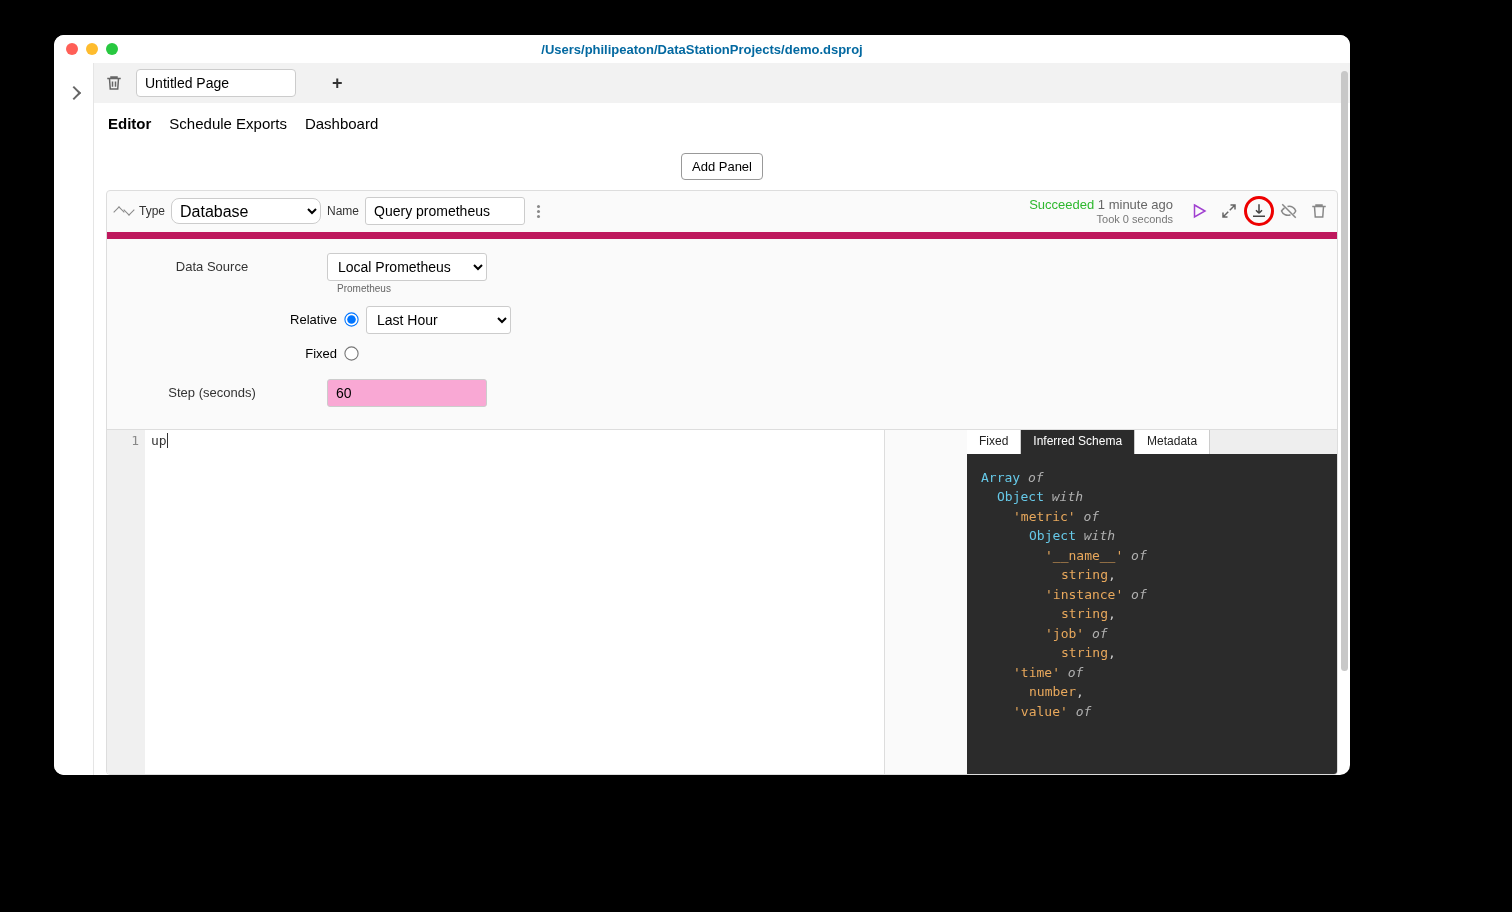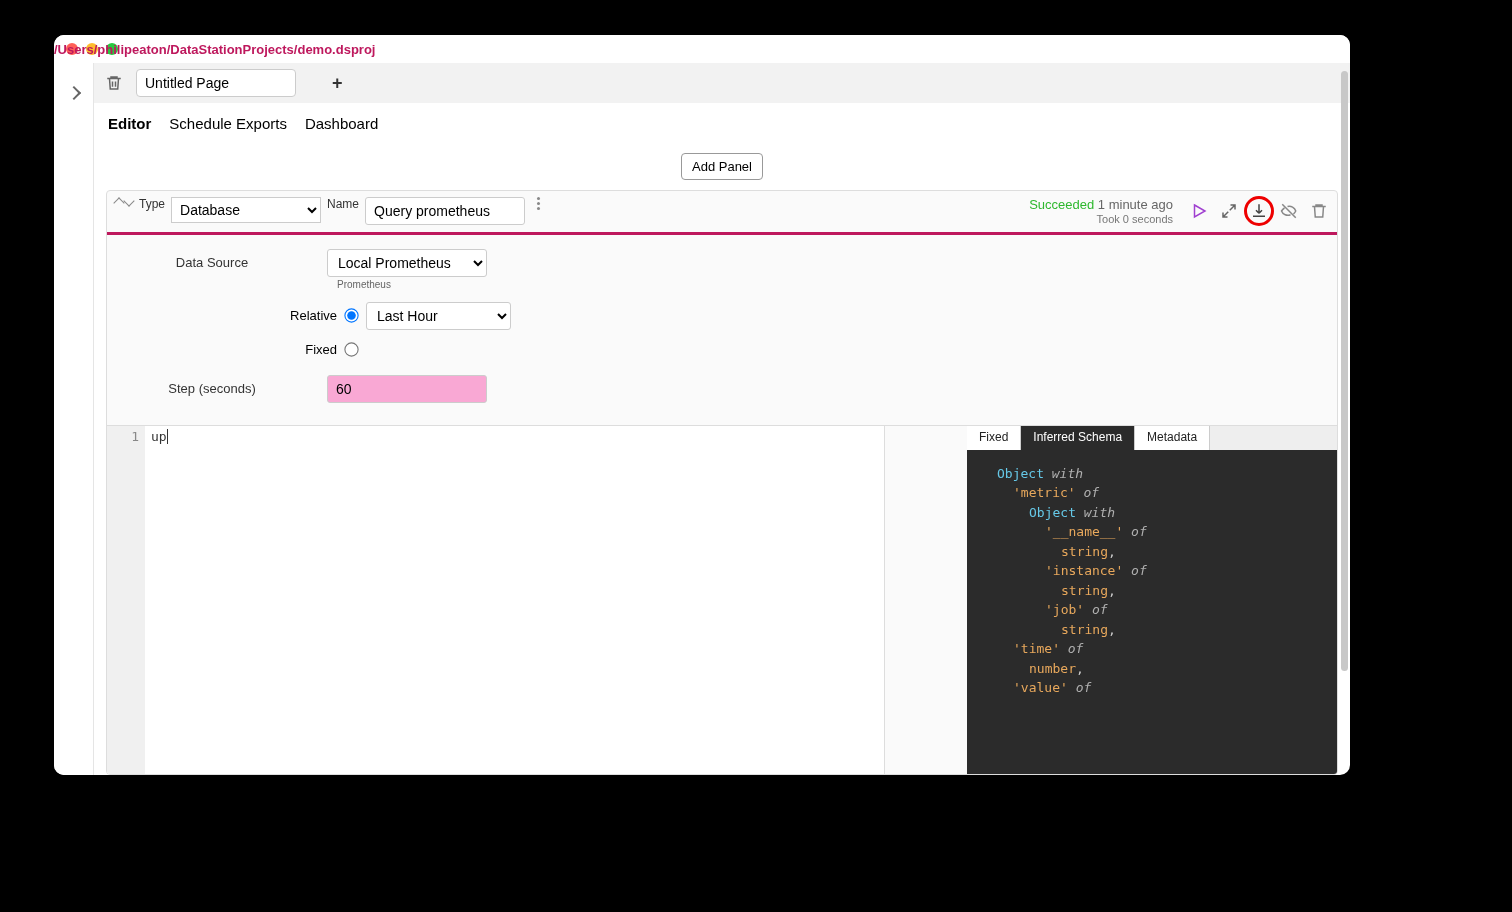--- a/index.html
+++ b/index.html
@@ -4,42 +4,42 @@
 <style>
 * { box-sizing: border-box; margin: 0; padding: 0; }
 body { background: #000; font-family: -apple-system, BlinkMacSystemFont, "Segoe UI", Helvetica, Arial, sans-serif; width: 1512px; height: 912px; overflow: hidden; }
 .window { position: absolute; top: 35px; left: 54px; width: 1296px; height: 740px; background: #fff; border-radius: 10px; overflow: hidden; display: flex; flex-direction: column; box-shadow: 0 10px 40px rgba(0,0,0,0.5); }
 .titlebar { height: 28px; background: #fff; display: flex; align-items: center; position: relative; flex-shrink: 0; }
 .traffic-lights { display: flex; gap: 8px; padding-left: 12px; }
 .tl { width: 12px; height: 12px; border-radius: 50%; }
 .tl.red { background: #ff5f57; }
 .tl.yellow { background: #febc2e; }
 .tl.green { background: #28c840; }
-.title { position: absolute; left: 0; right: 0; text-align: left; font-size: 13px; font-weight: 600; color: #be185d; pointer-events: none; }
+.title { position: absolute; left: 0; right: 0; text-align: center; font-size: 13px; font-weight: 600; color: #0369a1; pointer-events: none; }
 .body { display: flex; flex: 1; min-height: 0; }
 .sidebar-collapsed { width: 40px; background: #fff; border-right: 1px solid #e5e5e5; display: flex; justify-content: center; padding-top: 25px; }
 .chevron { width: 10px; height: 10px; border-right: 2px solid #666; border-bottom: 2px solid #666; transform: rotate(-45deg); }
 .main { flex: 1; display: flex; flex-direction: column; min-width: 0; position: relative; }
 .scrollbar { position: absolute; right: 2px; top: 8px; width: 7px; height: 600px; background: #c8c8c8; border-radius: 4px; }
 .page-tabs { height: 40px; background: #f2f2f2; display: flex; align-items: center; padding: 0 10px; gap: 12px; }
 .page-name-input { height: 28px; border: 1px solid #ccc; border-radius: 4px; padding: 0 8px; font-size: 14px; width: 160px; }
 .add-tab { margin-left: 24px; font-size: 18px; font-weight: bold; color: #333; cursor: pointer; }
 .nav-tabs { height: 40px; display: flex; align-items: center; gap: 18px; padding: 0 14px; font-size: 15px; }
 .nav-tab { cursor: pointer; }
 .nav-tab.active { font-weight: 700; }
 .center-btn-row { display: flex; justify-content: center; padding: 10px 0; }
 .add-panel-btn { border: 1px solid #999; background: #fff; border-radius: 4px; padding: 5px 10px; font-size: 13px; cursor: pointer; }
 .panel { margin: 0 12px; border: 1px solid #ddd; border-radius: 4px; background: #fafafa; flex: 1; display: flex; flex-direction: column; min-height: 0; overflow: hidden; }
-.panel-header { display: flex; padding: 6px 8px; border-bottom: 3px solid #be185d; gap: 6px; }
+.panel-header { display: flex; align-items: center; padding: 6px 8px; border-bottom: 7px solid #be185d; gap: 6px; }
 .ph-chevrons { display: flex; gap: 2px; }
 .ph-chev { width: 8px; height: 8px; border-right: 1.5px solid #888; border-bottom: 1.5px solid #888; }
 .ph-chev.up { transform: rotate(-135deg); margin-top: 2px; }
 .ph-chev.down { transform: rotate(45deg); margin-bottom: 2px; }
 .ph-label { font-size: 12px; color: #333; }
-.ph-select { font-size: 14px; height: 26px; border: 1px solid #ccc; border-radius: 0; background: #fff; padding: 0 4px; width: 150px; }
+.ph-select { font-size: 16px; height: 26px; border: 1px solid #ccc; border-radius: 8px; background: #fff; padding: 0 4px; width: 150px; }
 .ph-input { font-size: 14px; height: 28px; border: 1px solid #ccc; border-radius: 3px; padding: 0 8px; width: 160px; }
 .ph-kebab { width: 14px; display: flex; flex-direction: column; gap: 2px; align-items: center; cursor: pointer; }
 .ph-kebab span { width: 3px; height: 3px; background: #888; border-radius: 50%; }
 .ph-spacer { flex: 1; }
 .ph-status { text-align: right; line-height: 1.2; }
 .ph-status .line1 { font-size: 13px; }
 .ph-status .succeeded { color: #2eb82e; }
 .ph-status .when { color: #666; }
 .ph-status .line2 { font-size: 11px; color: #777; }
 .ph-icons { display: flex; align-items: center; gap: 10px; margin-left: 10px; }
@@ -200,20 +200,21 @@
             <div class="code"><span>up</span><span class="cursor"></span></div>
           </div>
           <div class="gap-col"></div>
           <div class="results-area">
             <div class="result-tabs">
               <div class="rtab">Fixed</div>
               <div class="rtab active">Inferred Schema</div>
               <div class="rtab last">Metadata</div>
             </div>
             <div class="schema">
+<div><span class="kw-arr">Array</span> <span class="kw-of">of</span></div>
 <div class="i1"><span class="kw-obj">Object</span> <span class="kw-with">with</span></div>
 <div class="i2"><span class="key">'metric'</span> <span class="kw-of">of</span></div>
 <div class="i3"><span class="kw-obj">Object</span> <span class="kw-with">with</span></div>
 <div class="i4"><span class="key">'__name__'</span> <span class="kw-of">of</span></div>
 <div class="i5"><span class="type">string</span><span class="punct">,</span></div>
 <div class="i4"><span class="key">'instance'</span> <span class="kw-of">of</span></div>
 <div class="i5"><span class="type">string</span><span class="punct">,</span></div>
 <div class="i4"><span class="key">'job'</span> <span class="kw-of">of</span></div>
 <div class="i5"><span class="type">string</span><span class="punct">,</span></div>
 <div class="i2"><span class="key">'time'</span> <span class="kw-of">of</span></div>

